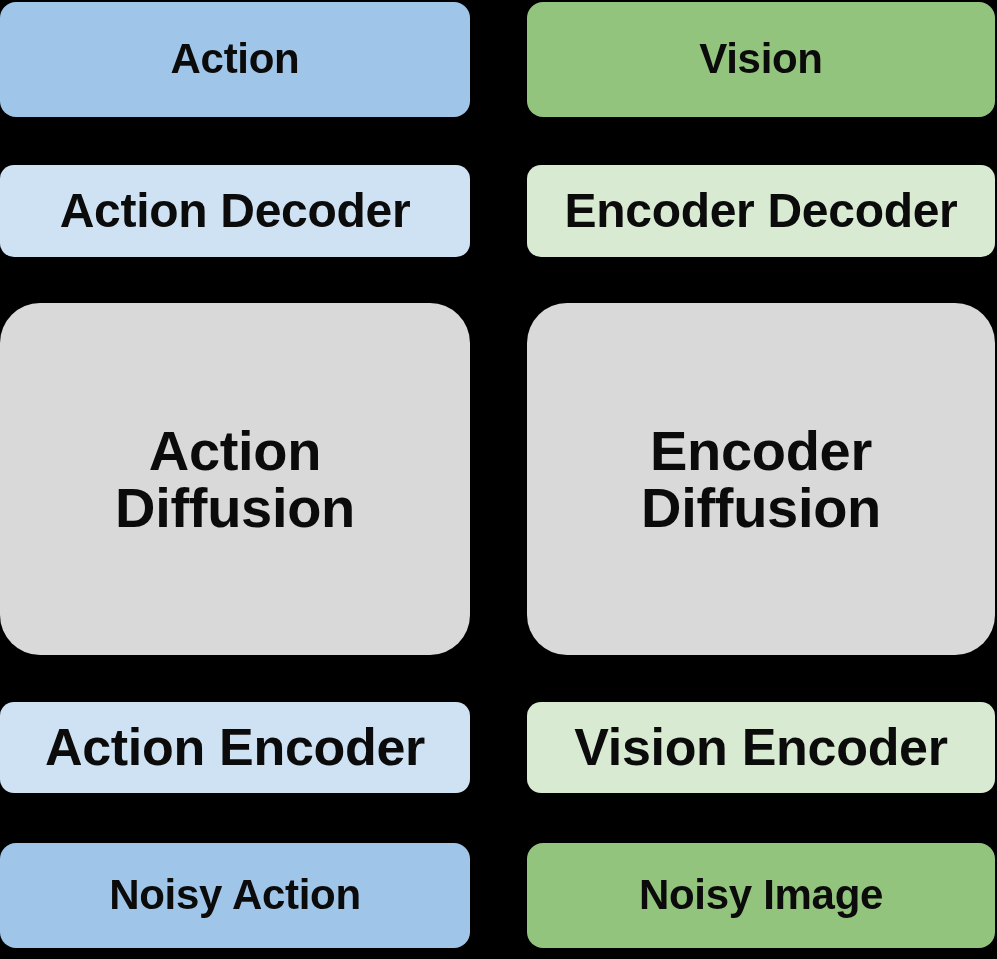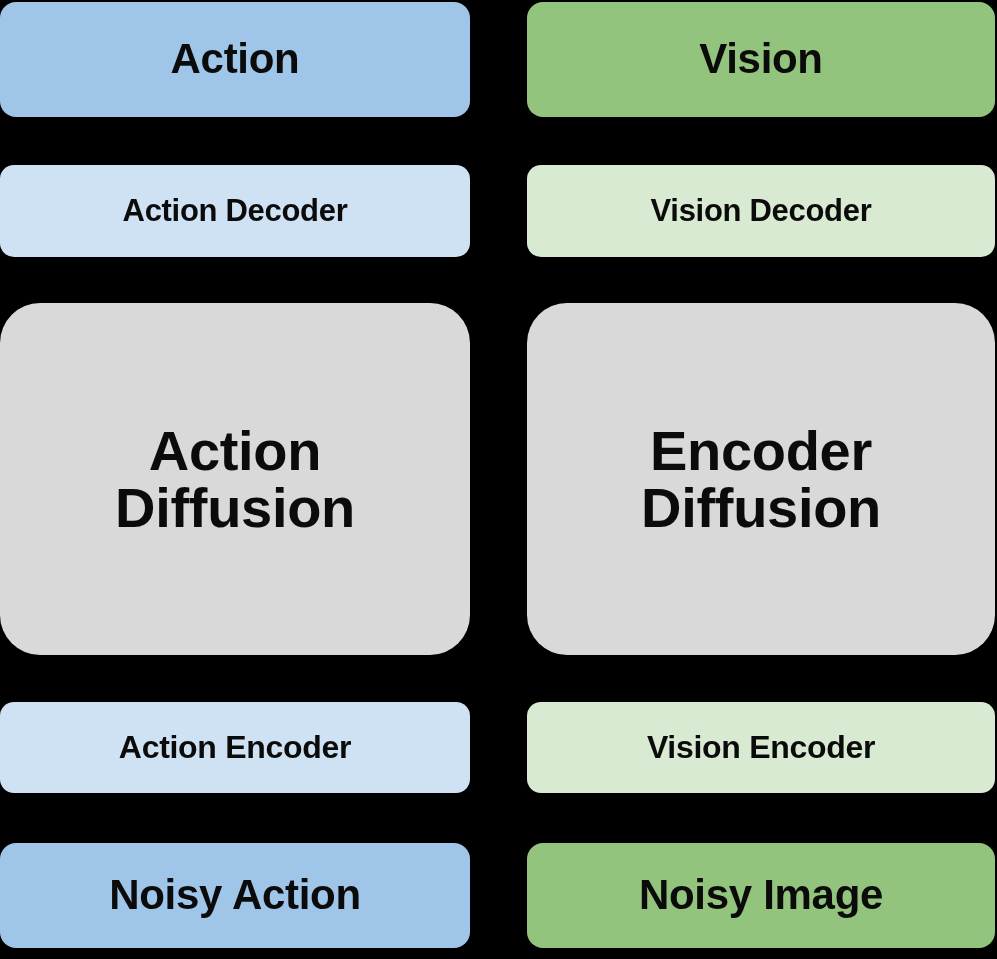--- a/index.html
+++ b/index.html
@@ -32,44 +32,44 @@
     white-space: pre-line;
     letter-spacing: -0.3px;
   }
 
   
   .col-left  { left: 0px;   width: 470px; }
   .col-right { left: 527px; width: 468px; }
 
   
   .row-io       { top: 2px;   height: 115px; border-radius: 16px; font-size: 42px; }
-  .row-decoder  { top: 165px; height: 92px;  border-radius: 14px; font-size: 31px; }
+  .row-decoder  { top: 165px; height: 92px;  border-radius: 14px; font-size: 48px; }
   .row-diffuse  { top: 303px; height: 352px; border-radius: 40px; font-size: 56px; }
-  .row-encoder  { top: 702px; height: 91px;  border-radius: 14px; font-size: 32px; }
+  .row-encoder  { top: 702px; height: 91px;  border-radius: 14px; font-size: 52px; }
   .row-noisy    { top: 843px; height: 105px; border-radius: 16px; font-size: 42px; }
 
   
   .fill-blue        { background: #9fc5e8; }
   .fill-blue-light  { background: #cfe2f3; }
   .fill-green       { background: #93c47d; }
   .fill-green-light { background: #d9ead3; }
   .fill-gray        { background: #d9d9d9; }
 </style>
 </head>
 <body>
 
 <div id="diagram">
 
   <div class="box col-left row-io fill-blue">Action</div>
 
   <div class="box col-right row-io fill-green">Vision</div>
 
   <div class="box col-left row-decoder fill-blue-light">Action Decoder</div>
 
-  <div class="box col-right row-decoder fill-green-light">Vision Decoder</div>
+  <div class="box col-right row-decoder fill-green-light">Encoder Decoder</div>
 
   <div class="box col-left row-diffuse fill-gray">Action
 Diffusion</div>
 
   <div class="box col-right row-diffuse fill-gray">Encoder
 Diffusion</div>
 
   <div class="box col-left row-encoder fill-blue-light">Action Encoder</div>
 
   <div class="box col-left row-noisy fill-blue">Noisy Action</div>

